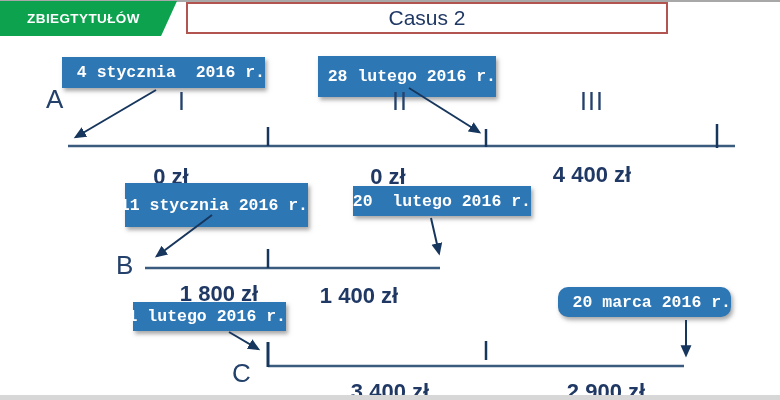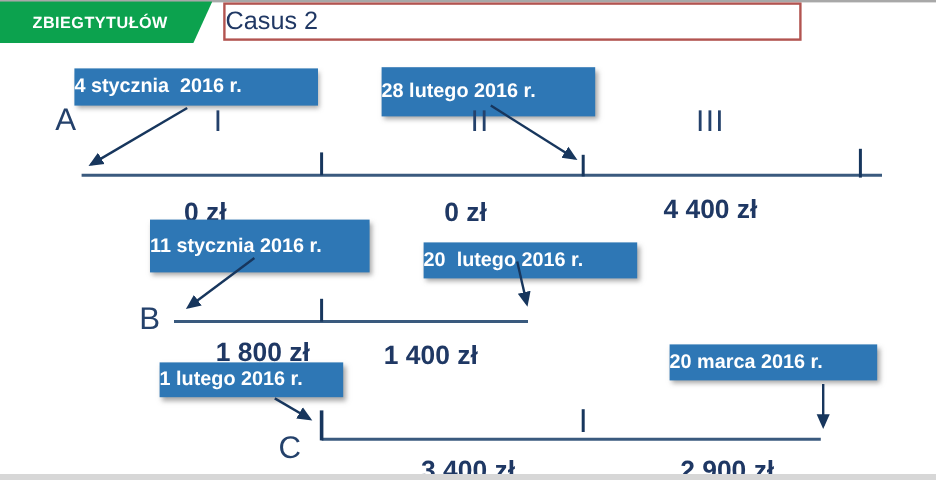--- a/index.html
+++ b/index.html
@@ -12,34 +12,35 @@
   .banner{
     position:absolute;left:0;top:1px;width:177px;height:35px;background:#0ca24e;
     clip-path:polygon(0 0,100% 0,91% 100%,0 100%);
     display:flex;flex-direction:row;align-items:center;justify-content:center;
     color:#ffffff;font-size:13.5px;font-weight:700;line-height:1.15;letter-spacing:.4px;
     padding-right:10px;box-sizing:border-box;
   }
   .title-box{
     position:absolute;left:186px;top:2px;width:478px;height:28px;
     background:#ffffff;border:2px solid #b25450;
-    display:flex;align-items:center;justify-content:flex-start;
+    display:flex;align-items:center;justify-content:center;
     color:#203864;font-size:21px;
   }
   .datebox{
     position:absolute;background:#2e77b5;color:#ffffff;font-weight:700;font-size:16.5px;
-    display:flex;align-items:center;justify-content:flex-start;white-space:pre;
+    display:flex;align-items:center;justify-content:flex-end;white-space:pre;
     box-shadow:2px 3px 4px rgba(96,96,96,.55);
+    font-family:Liberation Mono, monospace;
   }
   .db-a1{left:62px;top:57px;width:203px;height:31px;}
   .db-a2{left:318px;top:56px;width:178px;height:41px;}
   .db-b1{left:125px;top:183px;width:183px;height:44px;}
-  .db-b2{left:353px;top:186px;width:178px;height:30px;margin-top:16px;}
+  .db-b2{left:353px;top:186px;width:178px;height:30px;}
   .db-c1{left:133px;top:302px;width:153px;height:29px;}
-  .db-c2{left:558px;top:287px;width:173px;height:30px;}
+  .db-c2{left:558px;top:287px;width:173px;height:30px;border-radius:10px;}
   .tlabel{position:absolute;font-size:26px;color:#24416b;line-height:1;}
   .lb-a{left:46px;top:86px;}
   .lb-b{left:116px;top:252px;}
   .lb-c{left:232px;top:360px;}
   .roman{position:absolute;font-size:25px;color:#24416b;line-height:1;transform:translateX(-50%);letter-spacing:1px;}
   .rm-1{left:182px;top:89px;}
   .rm-2{left:400px;top:89px;}
   .rm-3{left:592px;top:89px;}
   .amount{position:absolute;font-weight:700;font-size:22px;color:#1f3864;line-height:1;transform:translateX(-50%);white-space:pre;margin-top:13px;}
   .am-a0{left:171px;top:153px;}

